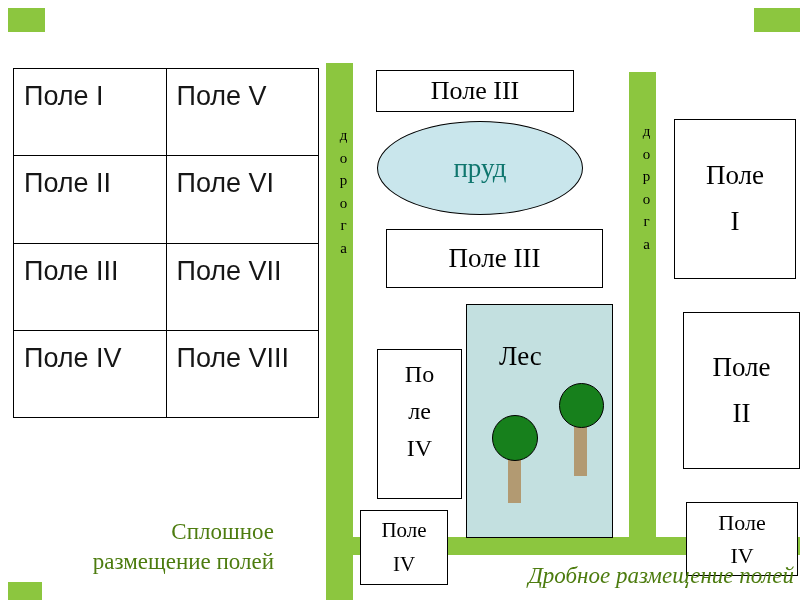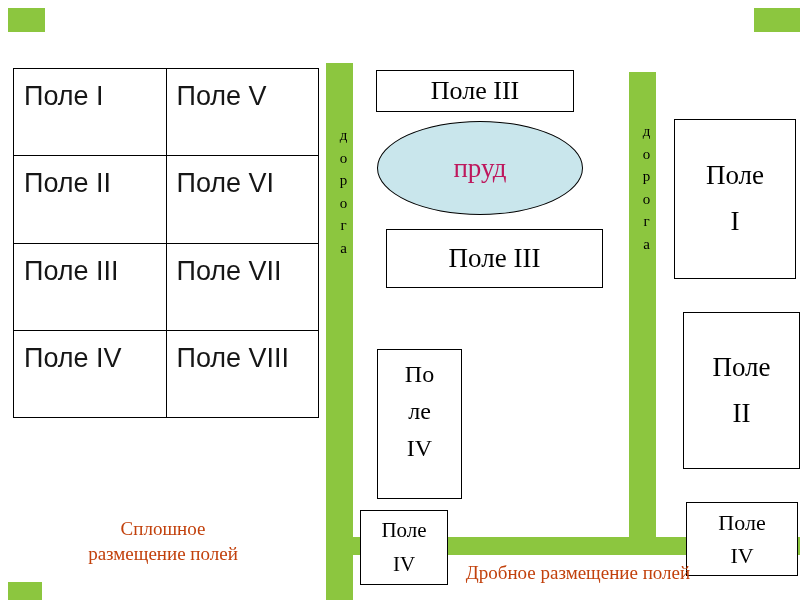--- a/index.html
+++ b/index.html
@@ -11,23 +11,23 @@
   .corner.tl { left:0; top:0; width:37px; height:24px; }
   .corner.tr { right:0; top:0; width:54px; height:24px; }
   .corner.bl { left:0; bottom:0; width:34px; height:26px; }
 
   
   .fields-table { position:absolute; left:5px; top:60px; width:306px; height:350px;
                   border-collapse:collapse; font-family:"Liberation Sans", sans-serif;
                   font-size:27px; color:#161616; table-layout:fixed; }
   .fields-table td { border:1px solid #000; vertical-align:top; padding:12px 0 0 10px; height:87px; }
 
-  .caption { position:absolute; text-align:center; color:#c2410c; font-size:19px; line-height:1.3; }
+  .caption { position:absolute; text-align:right; color:#4d7c0f; font-size:23px; line-height:1.3; }
   .caption.left { left:40px; top:458px; width:230px; white-space:pre-line; }
-  .caption.bottom { left:350px; top:549px; width:440px; }
+  .caption.bottom { left:350px; top:549px; width:440px;font-style:italic; }
 
   
   .road { position:absolute; background:var(--road-green); }
   .road.v-left  { left:318px; top:55px; width:27px; height:545px; }
   .road.v-right { left:621px; top:64px; width:27px; height:483px; }
   .road.h-bottom{ left:345px; top:529px; width:455px; height:18px; }
   .road-label { position:absolute; width:100%; text-align:center; white-space:pre-line;
                 font-size:15px; line-height:1.5; color:#000; }
   .road.v-left  .road-label { top:57px; }
   .road.v-right .road-label { top:44px; }
@@ -39,21 +39,21 @@
 
   .f3-top { left:368px; top:62px;  width:198px; height:42px; font-size:26px; }
   .f3-mid { left:378px; top:221px; width:217px; height:59px; font-size:27px; }
   .f4-tall  { left:369px; top:294px; width:85px;  height:150px; font-size:24px;
               line-height:1.55; align-items:flex-start; padding-top:6px; }
   .f4-small { left:352px; top:455px; width:88px; height:75px; font-size:21px; line-height:1.6; }
 
   .pond { position:absolute; left:369px; top:113px; width:206px; height:94px;
           background:var(--pond-blue); border:1px solid #000; border-radius:50%;
           display:flex; align-items:center; justify-content:center;
-          font-size:27px; color:#be185d; }
+          font-size:27px; color:#0f766e; }
 
   .forest { position:absolute; left:458px; top:296px; width:147px; height:234px;
             background:var(--forest-blue); border:1px solid #000; }
   .forest-label { position:absolute; left:28px; top:32px; font-size:27px; color:#000; }
   .trunk { position:absolute; background:var(--trunk-brown); }
   .crown { position:absolute; background:var(--tree-green); border:1px solid #000; border-radius:50%; }
   .trunk.t1 { left:41px; top:141px; width:13px; height:57px; }
   .crown.t1 { left:25px; top:110px; width:46px; height:46px; }
   .trunk.t2 { left:107px; top:121px; width:13px; height:50px; }
   .crown.t2 { left:92px;  top:78px;  width:45px; height:45px; }
@@ -119,20 +119,31 @@
 
   <div class="fbox f3-mid">Поле III</div>
 
   <div class="fbox f4-tall pre">По
 ле
 IV</div>
 
   <div class="fbox f4-small pre">Поле
 IV</div>
 
+  <div class="forest">
+    <span class="forest-label">Лес</span>
+    <div>
+      <div class="trunk t1"></div>
+      <div class="crown t1"></div>
+    </div>
+    <div>
+      <div class="trunk t2"></div>
+      <div class="crown t2"></div>
+    </div>
+  </div>
 
   <div class="fbox r-f1 pre">Поле
 I</div>
   <div class="fbox r-f2 pre">Поле
 II</div>
   <div class="fbox r-f4 pre">Поле
 IV</div>
 
   <div class="caption bottom">Дробное размещение полей</div>
 

